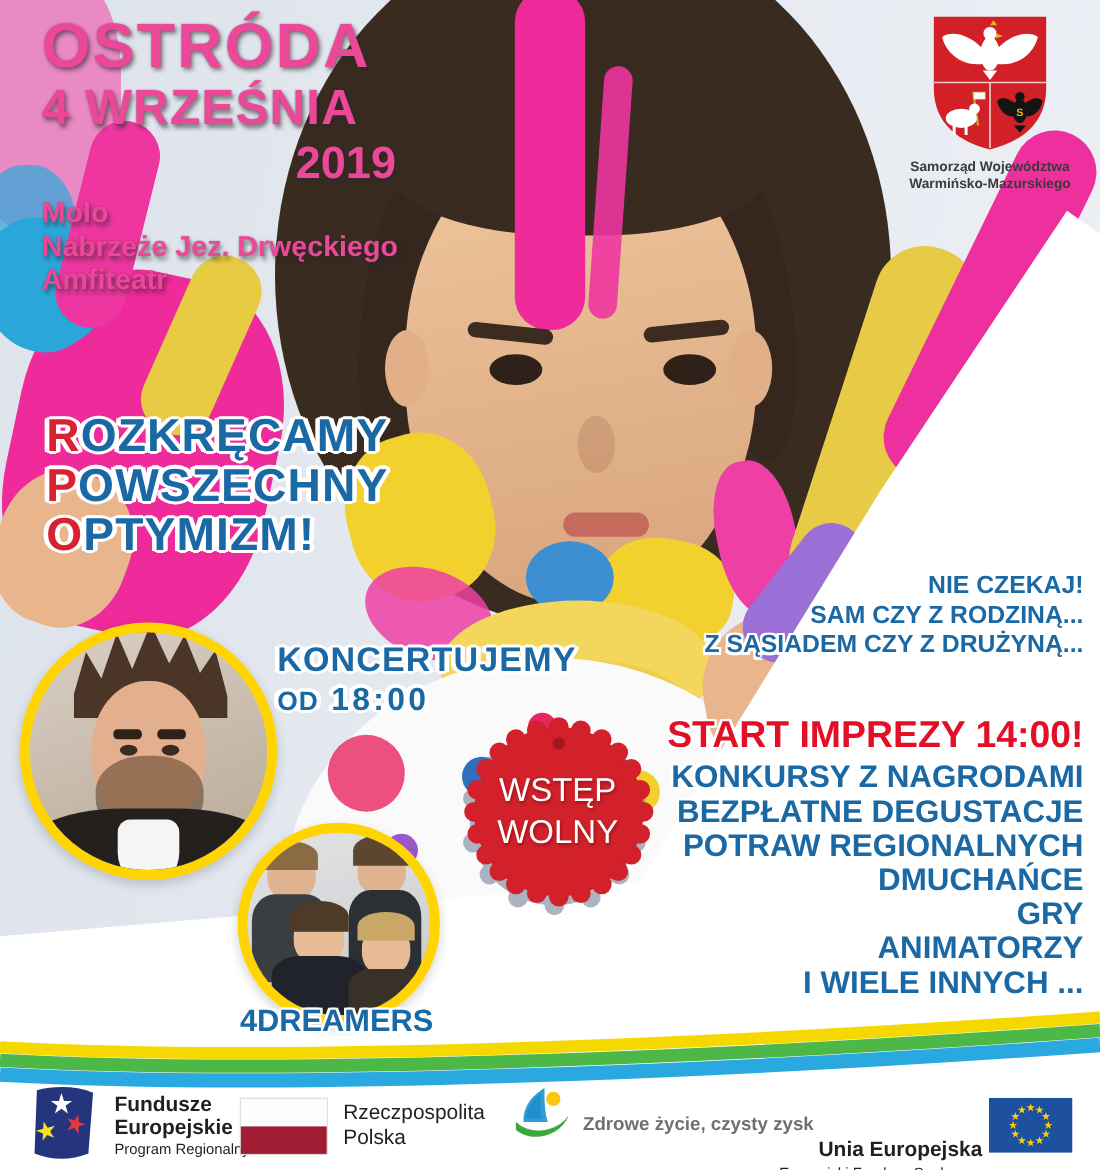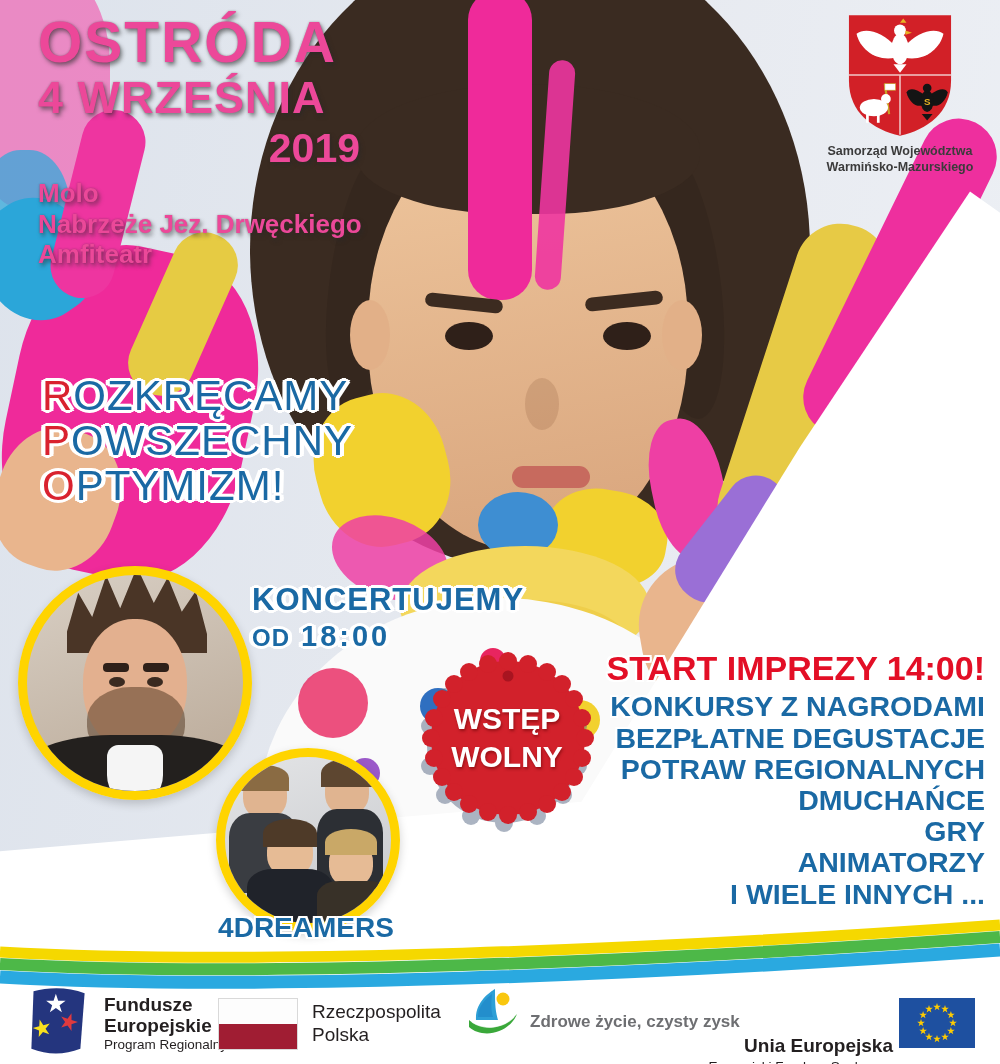--- a/index.html
+++ b/index.html
@@ -21,33 +21,33 @@
   .hdr{left:38px;top:14px;line-height:1;}
   .hdr .city{font-size:57px;letter-spacing:2px;}
   .hdr .date{font-size:45px;margin-top:4px;letter-spacing:1px;}
   .hdr .year{font-size:41px;width:322px;text-align:right;margin-top:8px;}
   .venue{left:38px;top:178px;font-size:26px;font-weight:bold;line-height:1.18;}
   
   .herb{left:845px;top:12px;}
   .herb-cap{left:800px;top:144px;width:200px;text-align:center;
     font-size:12.5px;font-weight:bold;color:#3b3b3b;line-height:1.25;}
   
-  .slogan{left:42px;top:374px;font-size:42px;font-weight:normal;line-height:1.07;letter-spacing:1px;}
+  .slogan{left:42px;top:374px;font-size:42px;font-weight:bold;line-height:1.07;letter-spacing:1px;}
   
   .konc{left:252px;top:584px;font-weight:bold;line-height:1;}
   .konc .l1{font-size:31px;letter-spacing:1px;}
   .konc .l2{font-size:29px;margin-top:7px;letter-spacing:3px;}
   .konc .l2 .sm{font-size:24px;letter-spacing:1px;}
   
   .circ{position:absolute;border-radius:50%;border:9px solid #ffd400;overflow:hidden;
         box-shadow:0 4px 10px rgba(0,0,0,.18);background:#cfc8bd;}
   .artist-label{position:absolute;text-align:center;font-weight:bold;font-size:28px;line-height:1.12;}
   
   .seal-txt{left:422px;top:700px;width:170px;text-align:center;color:#fff;
-    font-weight:bold;font-size:30px;line-height:1.25;
+    font-weight:normal;font-size:30px;line-height:1.25;
     text-shadow:1px 2px 3px rgba(90,0,0,.5);}
   
   .invite{right:15px;top:518px;text-align:right;font-weight:bold;
           font-size:22.5px;line-height:1.21;}
   .start{right:15px;top:650px;text-align:right;font-weight:bold;}
   .start .t{font-size:34px;color:#e30f26;line-height:1.1;margin-bottom:4px;}
   .start .a{font-size:28.5px;line-height:1.095;}
   
   .f-txt{color:#231f20;line-height:1.12;}
   .fe-name{left:104px;top:994px;font-size:19px;font-weight:bold;}
@@ -259,20 +259,25 @@
           <circle cx="-20" cy="-74" r="9"></circle>
         </g>
       <circle cx="0" cy="-62" r="5.5" fill="#a81420"></circle>
     </g>
   </svg>
   <div class="abs seal-txt">
     <div>WSTĘP</div>
     <div>WOLNY</div>
   </div>
 
+  <div class="abs invite blue">
+    <div class="olw2">NIE CZEKAJ!</div>
+    <div class="olw2">SAM CZY Z RODZINĄ...</div>
+    <div class="olw2">Z SĄSIADEM CZY Z DRUŻYNĄ...</div>
+  </div>
 
   <div class="abs start">
     <div class="t olw2">START IMPREZY 14:00!</div>
     <div class="a blue olw2">KONKURSY Z NAGRODAMI</div>
     <div class="a blue olw2">BEZPŁATNE DEGUSTACJE</div>
     <div class="a blue olw2">POTRAW REGIONALNYCH</div>
     <div class="a blue olw2">DMUCHAŃCE</div>
     <div class="a blue olw2">GRY</div>
     <div class="a blue olw2">ANIMATORZY</div>
     <div class="a blue olw2">I WIELE INNYCH ...</div>

